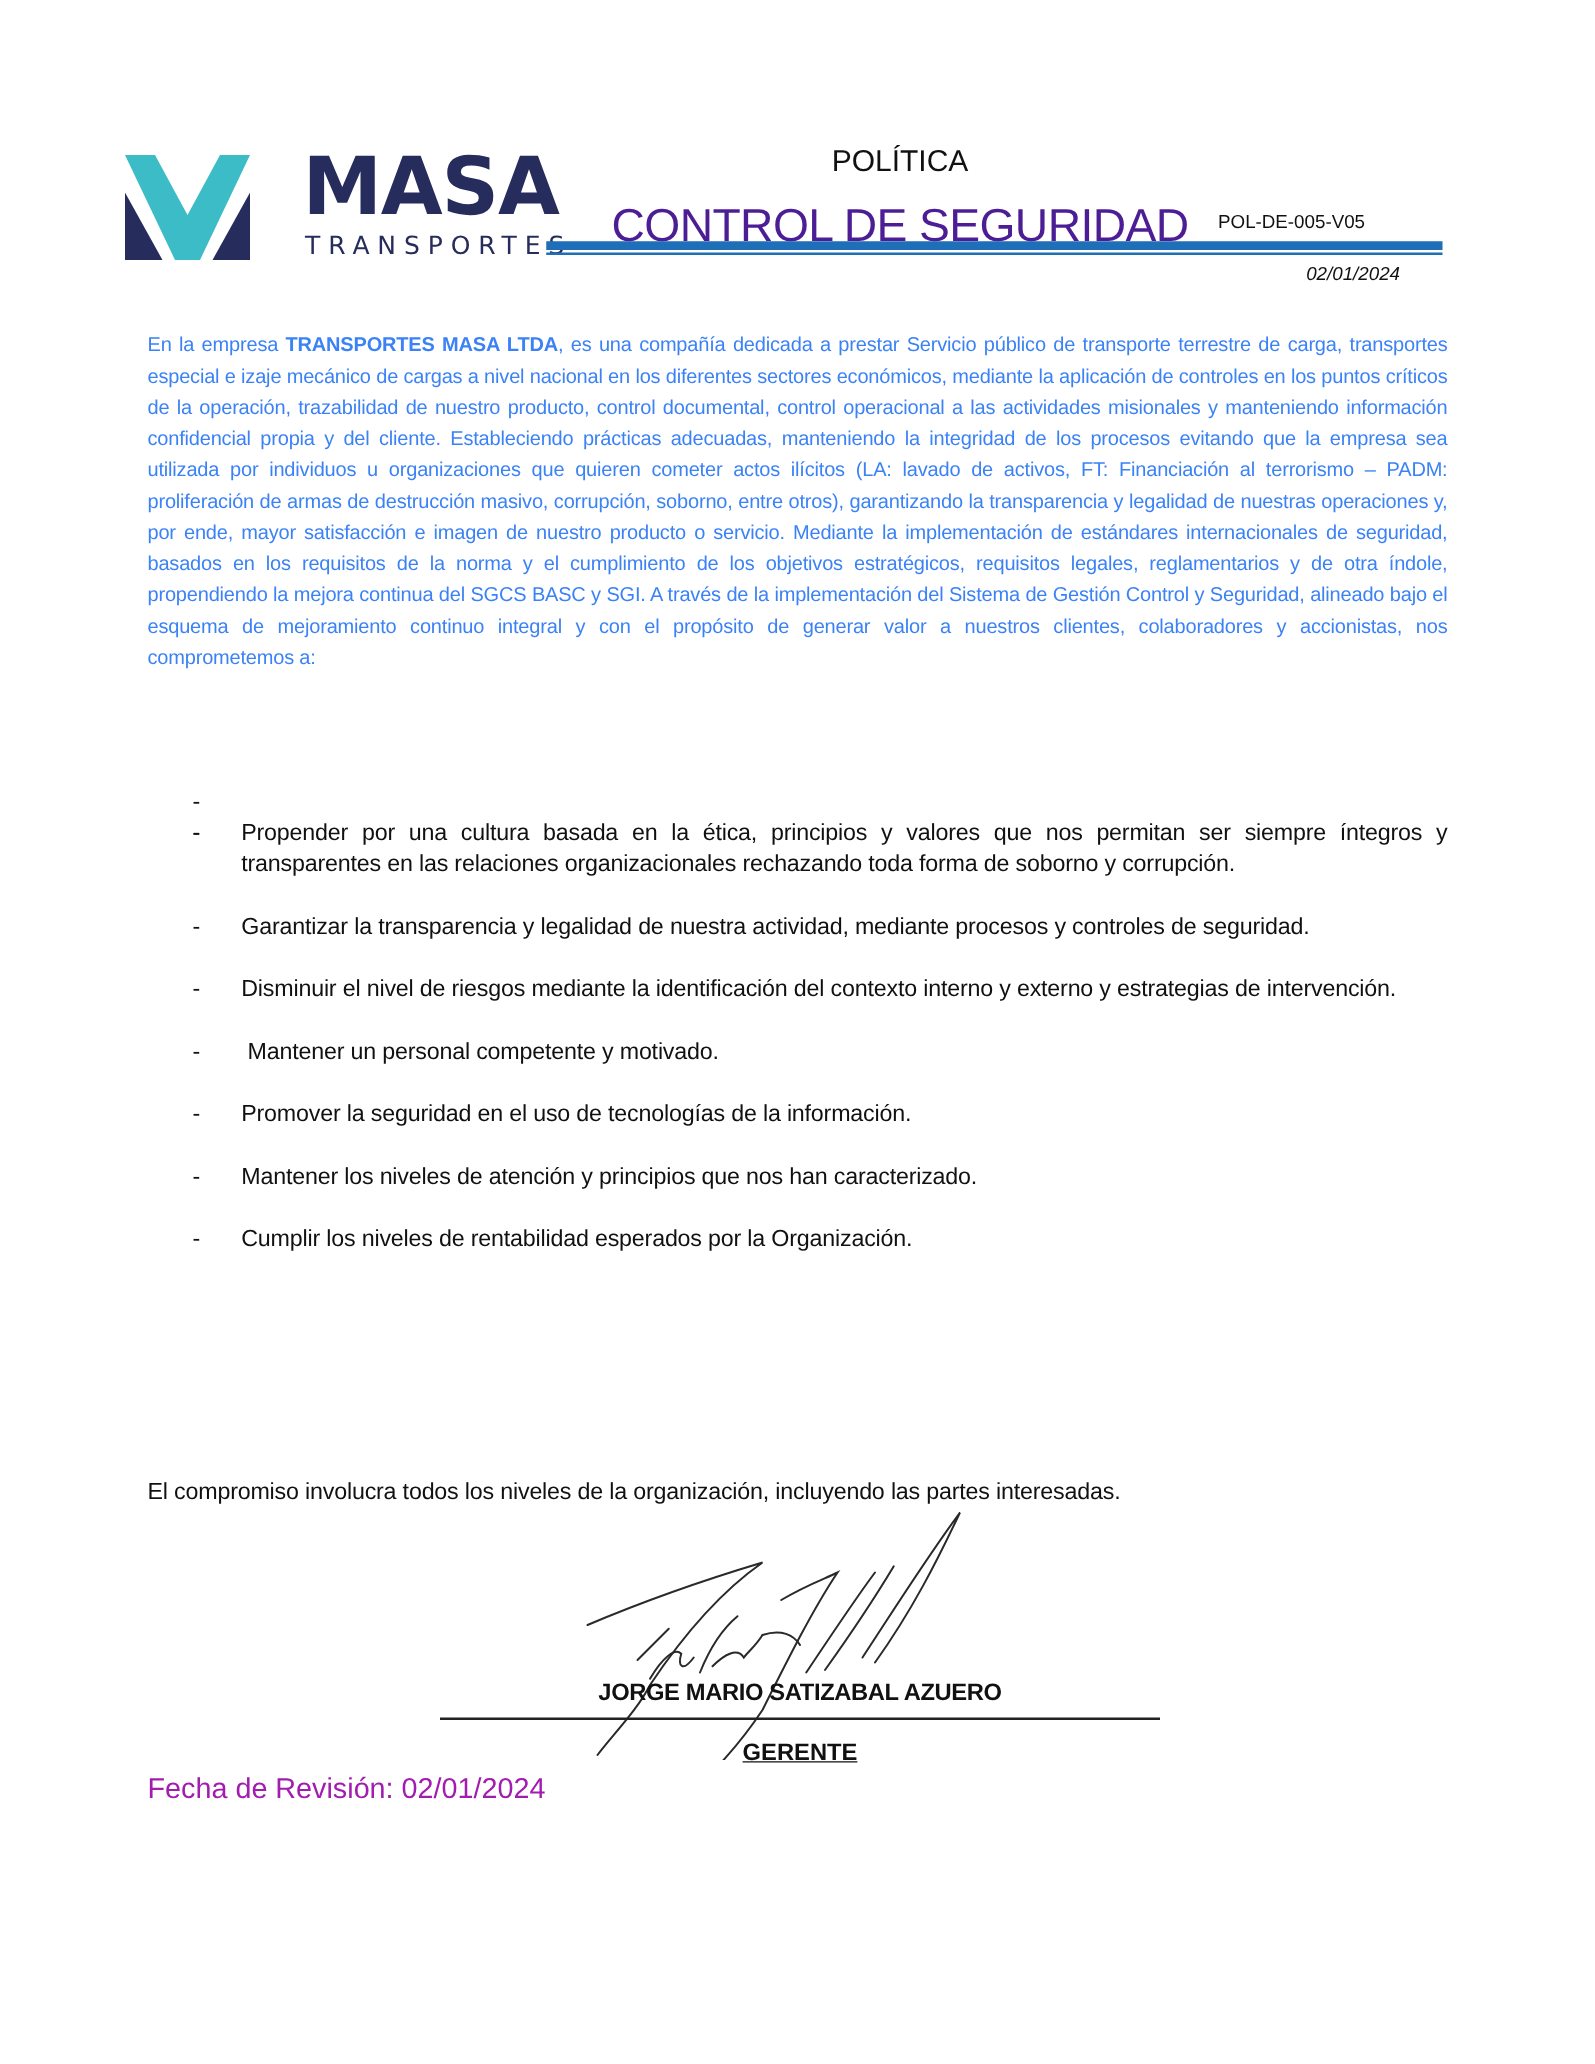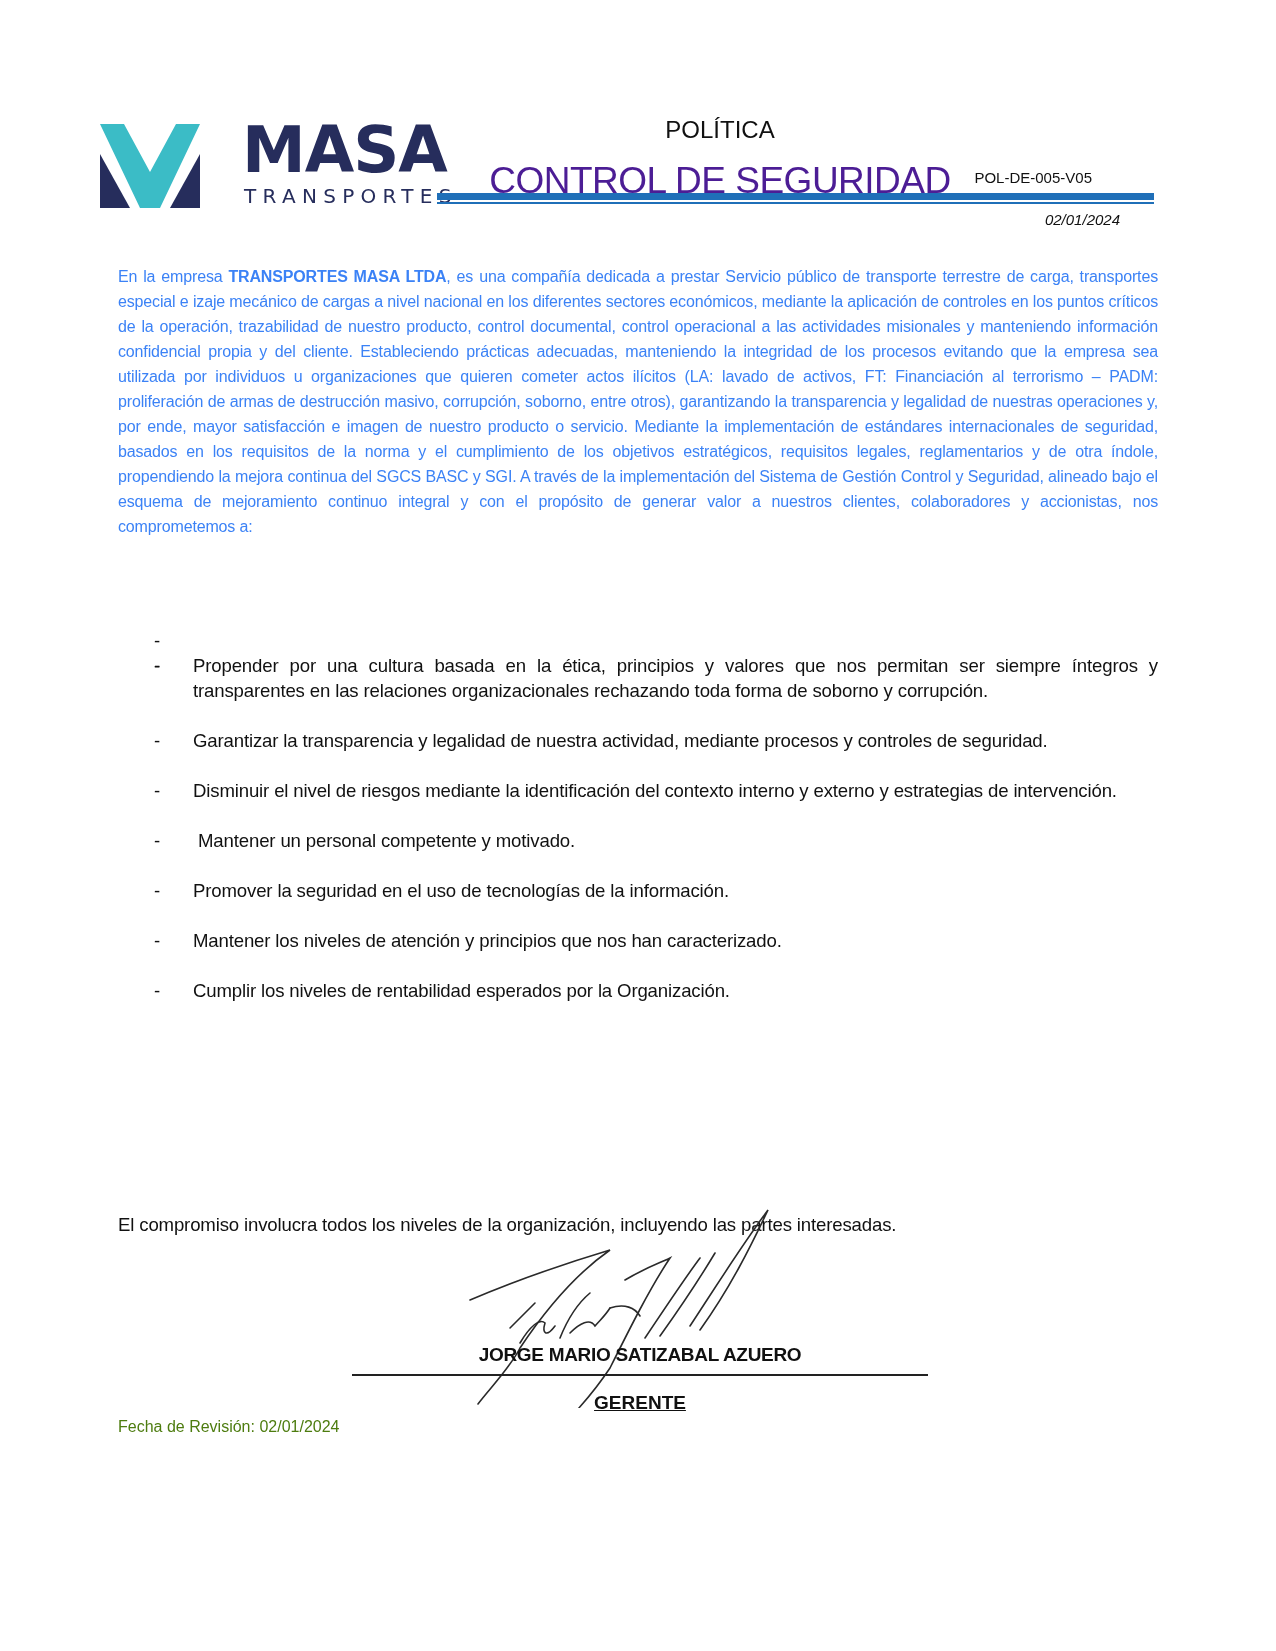--- a/index.html
+++ b/index.html
@@ -29,30 +29,30 @@
   .body-text { position: absolute; left: 118px; width: 1040px; top: 252px;
                font-size: 16px; line-height: 25px; text-align: justify; color: #3b82f6;
                letter-spacing: -0.15px; margin-top: 12px; }
   .body-text b { font-weight: bold; }
 
   .commitments { position: absolute; left: 118px; width: 1040px; top: 628px; margin: 0; padding: 0; list-style: none; }
   .commitment { position: relative; padding-left: 75px; font-size: 18.6px; line-height: 25px;
                 text-align: justify; margin-bottom: 25px; letter-spacing: -0.15px; }
   .commitment .dash { position: absolute; left: 36px; top: 0; }
 
-  .closing { position: absolute; left: 118px; top: 1212px; font-size: 18.6px; line-height: 25px; letter-spacing: -0.15px; text-align: center; }
+  .closing { position: absolute; left: 118px; top: 1180px; font-size: 18.6px; line-height: 25px; letter-spacing: -0.15px; text-align: center; }
 
   
   .signature { position: absolute; left: 450px; top: 1208px; width: 340px; height: 200px; }
   .signer-name { position: absolute; left: 460px; width: 360px; top: 1345px; text-align: center;
                  font-weight: bold; font-size: 19px; color: #111; line-height: 1; letter-spacing: -0.3px; }
   .sign-line { position: absolute; left: 352px; width: 576px; top: 1374px; height: 2px; background: #222; }
   .signer-role { position: absolute; left: 540px; width: 200px; top: 1393px; text-align: center;
                  font-weight: bold; font-size: 19px; color: #111; line-height: 1; text-decoration: underline; }
-  .revision { position: absolute; left: 118px; top: 1419px; font-size: 16px; color: #4d7c0f; line-height: 1; }
+  .revision { position: absolute; left: 118px; top: 1419px; font-size: 23px; color: #a21caf; line-height: 1; }
 </style>
 </head>
 <body>
 
 <div class="logo">
   <svg class="logo-mark" viewBox="0 0 100 84">
     <polygon points="0,0 24,0 50,48 76,0 100,0 60,84 40,84" fill="#3bbcc6"></polygon>
     <polygon points="0,30 0,84 30,84" fill="#262d5c"></polygon>
     <polygon points="100,30 100,84 70,84" fill="#262d5c"></polygon>
   </svg>

